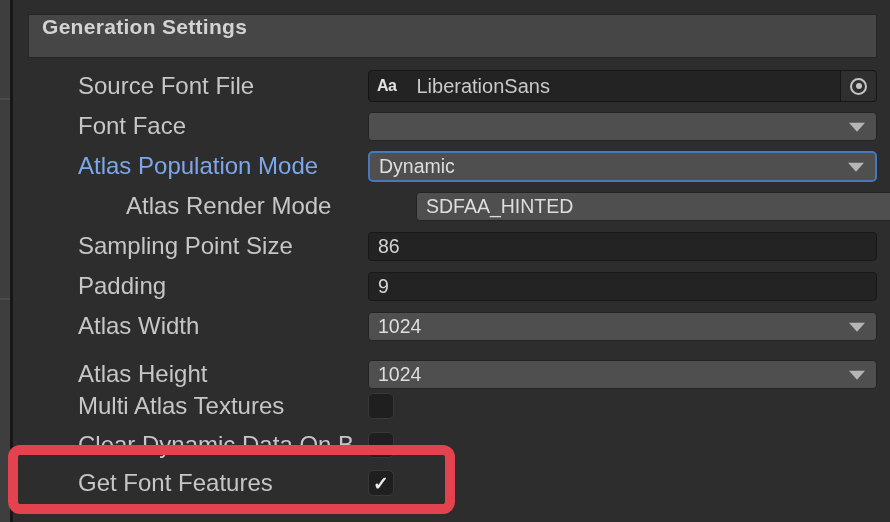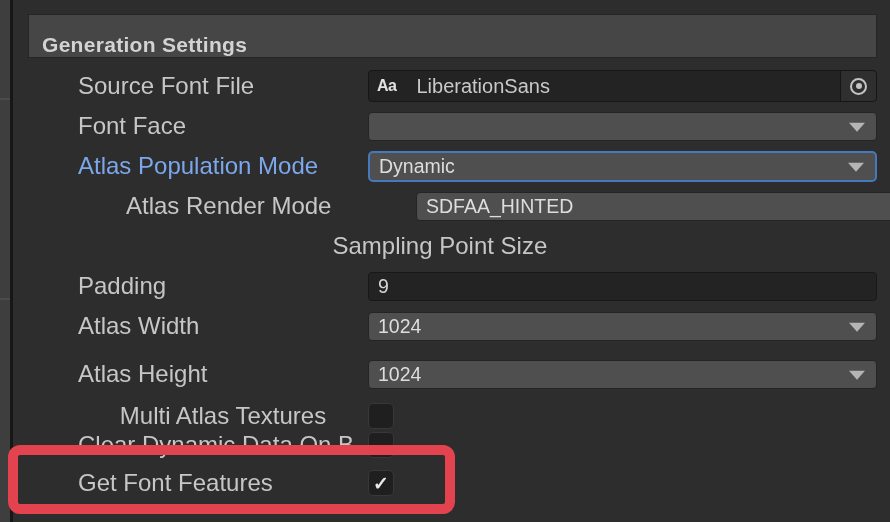--- a/index.html
+++ b/index.html
@@ -19,21 +19,21 @@
   .left-strip .tick.t1 { top: 98px; }
   .left-strip .tick.t2 { top: 298px; }
   .v-divider {
     position: absolute; left: 10px; top: 0; width: 3px; height: 522px;
     background: #171717;
   }
   .section-header {
     position: absolute; left: 28px; top: 14px; width: 849px; height: 44px;
     background: #464646;
     border: 1px solid #252525;
-    display: flex; align-items: flex-end;
+    display: flex; align-items: flex-start;
     padding-left: 13px;
     font-size: 21px; font-weight: 700; color: #d3d3d3;
     letter-spacing: 0.3px;
   }
   .row {
     position: absolute; left: 78px; width: 799px; height: 40px;
     display: flex; align-items: center;
   }
   .row .label {
     width: 290px; flex: 0 0 290px;
@@ -108,21 +108,21 @@
 
   
   .r-source  { top: 66px; }
   .r-face    { top: 106px; }
   .r-popmode { top: 146px; }
   .r-render  { top: 186px; margin-left: 48px; }
   .r-size    { top: 226px; justify-content: center; }
   .r-pad     { top: 266px; }
   .r-width   { top: 306px; }
   .r-height  { top: 354px; }
-  .r-multi   { top: 396px; text-align: center; }
+  .r-multi   { top: 386px; }
   .r-clear   { top: 425px; }
   .r-getfeat { top: 463px; }
 
   
   .highlight-rect {
     position: absolute; left: 8px; top: 445px; width: 447px; height: 69px;
     border: 10px solid #e2434f; border-radius: 12px;
     z-index: 10; pointer-events: none;
   }
 </style>
@@ -176,20 +176,23 @@
   <div class="control">
     <div class="dropdown">
       <span>SDFAA_HINTED</span>
       <span class="chevron"></span>
     </div>
   </div>
 </div>
 
 <div class="row r-size">
   <div class="label">Sampling Point Size</div>
+  <div class="control">
+    <input class="num-input" type="text" value="86" style="">
+  </div>
 </div>
 
 <div class="row r-pad">
   <div class="label">Padding</div>
   <div class="control">
     <input class="num-input" type="text" value="9" style="">
   </div>
 </div>
 
 <div class="row r-width">

